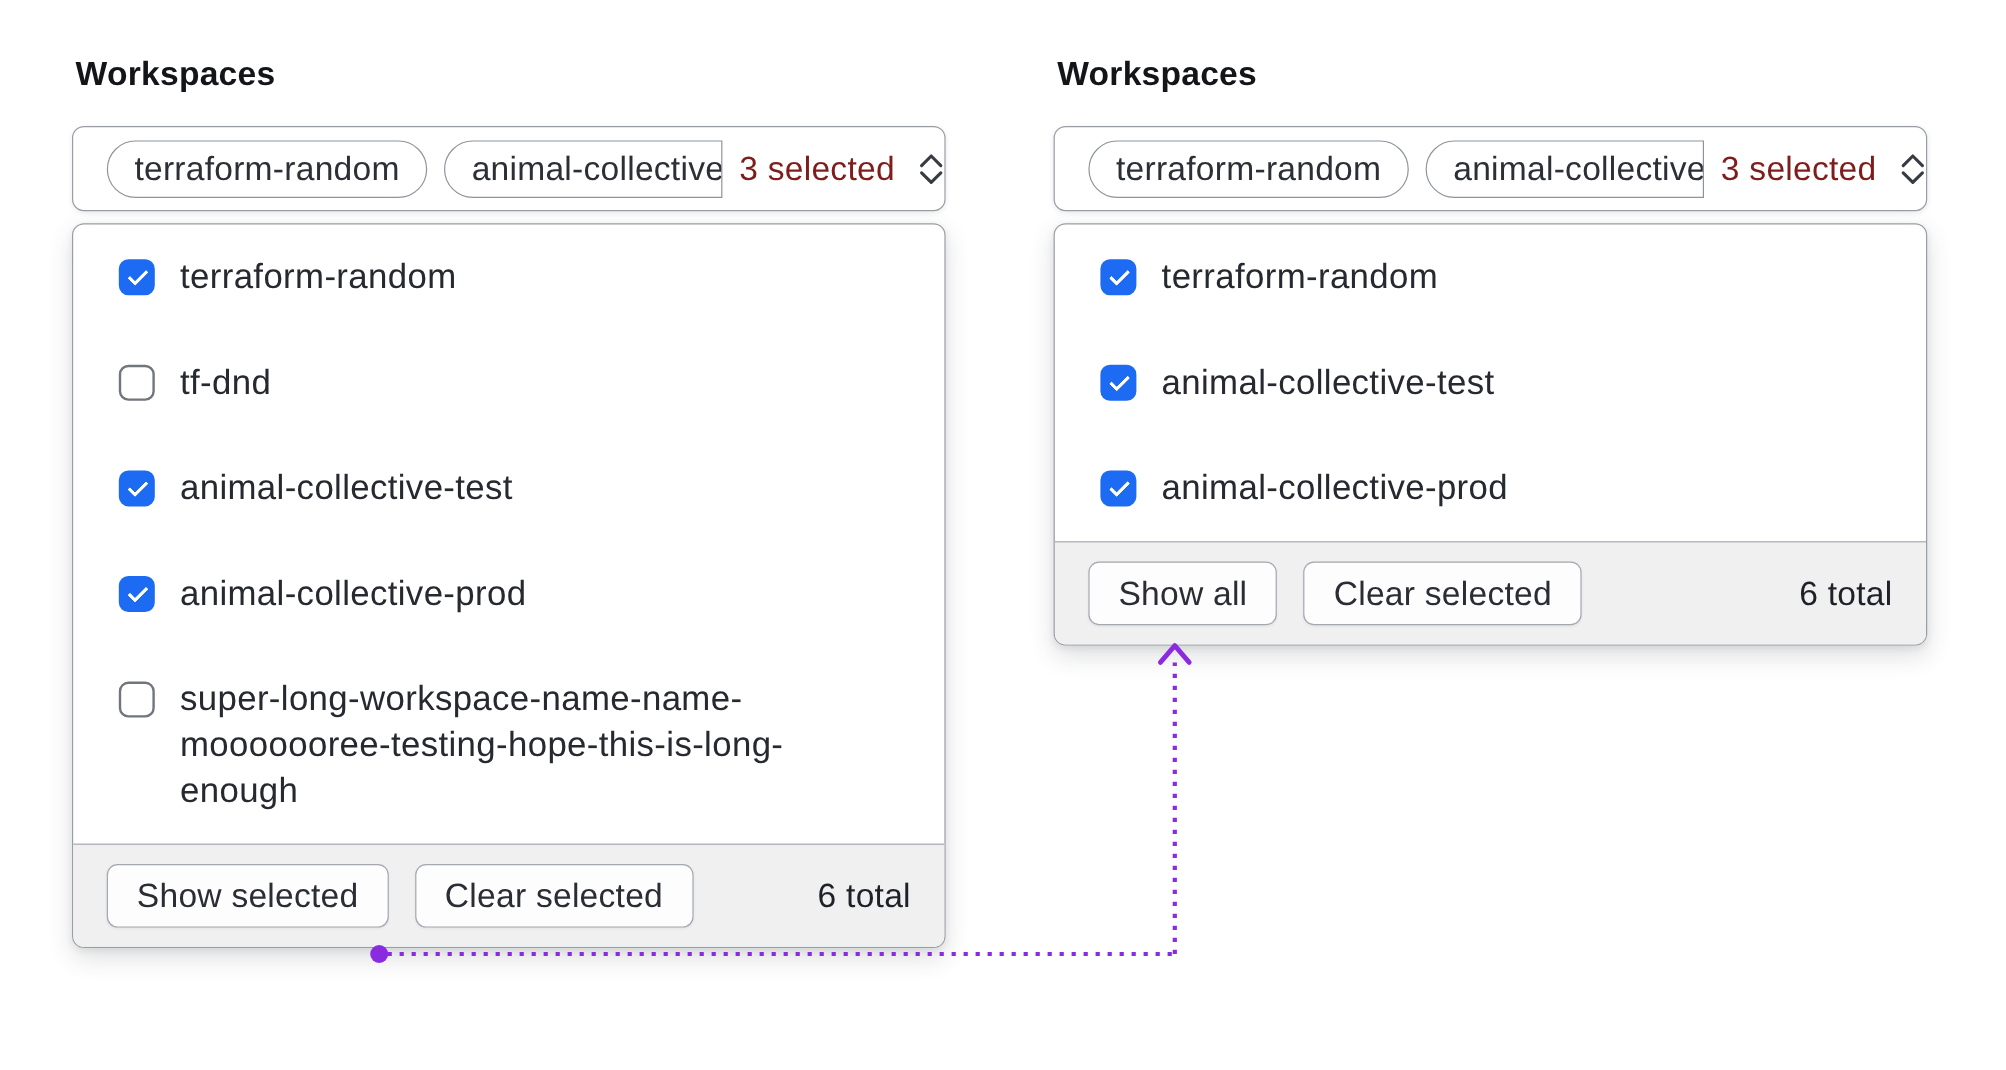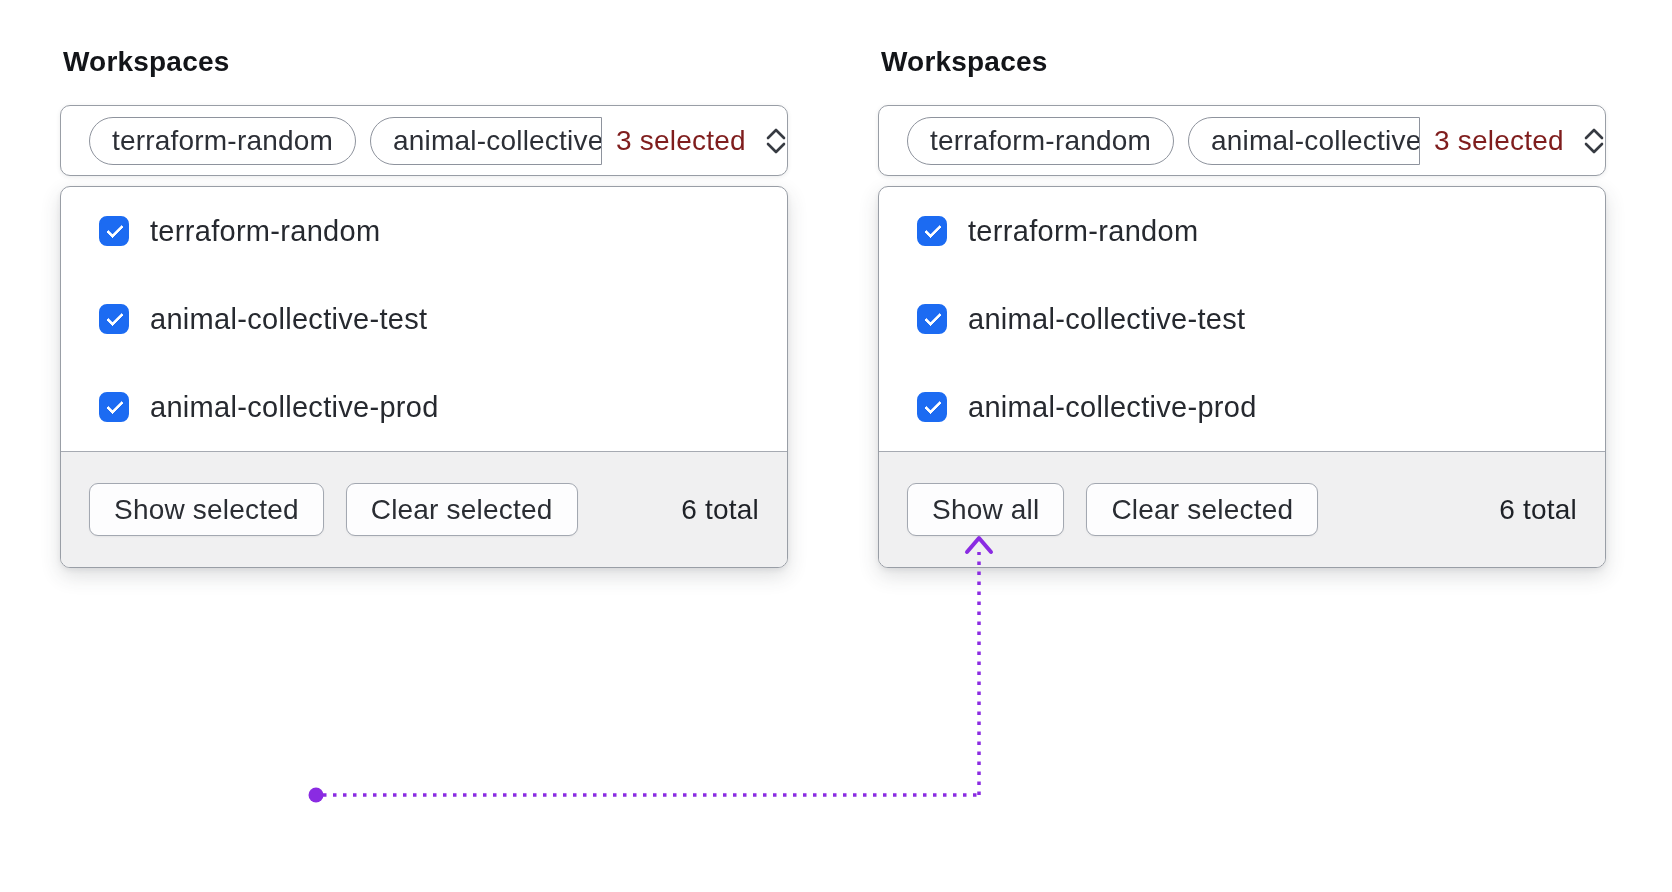--- a/index.html
+++ b/index.html
@@ -63,21 +63,21 @@
     transform:rotate(-45deg);
   }
   .option-label{
     font-size:29px;line-height:38px;color:var(--text-dark);letter-spacing:.3px;
     max-width:580px;
   }
 
   
   .menu-footer{
     background:#f0f0f1;border-top:1px solid #a6aab2;
-    padding:31px 28px;display:flex;align-items:center;gap:22px;
+    padding:16px 28px;display:flex;align-items:center;gap:22px;
   }
   .btn{
     height:53px;padding:0 24px;background:#fdfdfe;border:1px solid #a3a8b1;
     border-radius:9px;font-family:inherit;font-size:28px;color:#2a2d33;
     letter-spacing:.2px;box-shadow:0 1px 2px rgba(0,0,0,.05);cursor:pointer;
   }
   .total{margin-left:auto;font-size:28px;color:#1e2127;letter-spacing:.2px;text-align:right;}
 
   
   #annotation{position:absolute;left:0;top:0;width:1672px;height:892px;pointer-events:none;z-index:10;}
@@ -112,31 +112,39 @@
 
   <div class="listbox">
     <div class="options">
 
         <div class="option">
           <span class="checkbox checked"></span>
           <span class="option-label">terraform-random</span>
         </div>
 
 
+        <div class="option">
+          <span class="checkbox"></span>
+          <span class="option-label">tf-dnd</span>
+        </div>
 
         <div class="option">
           <span class="checkbox checked"></span>
           <span class="option-label">animal-collective-test</span>
         </div>
 
         <div class="option">
           <span class="checkbox checked"></span>
           <span class="option-label">animal-collective-prod</span>
         </div>
 
+        <div class="option">
+          <span class="checkbox"></span>
+          <span class="option-label">super-long-workspace-name-name-mooooooree-testing-hope-this-is-long-enough</span>
+        </div>
       </div>
     <div class="menu-footer">
       <button class="btn">Show selected</button>
       <button class="btn">Clear selected</button>
       <span class="total">6 total</span>
     </div>
   </div>
 </div>
 
 <div class="panel" id="panel-right">

